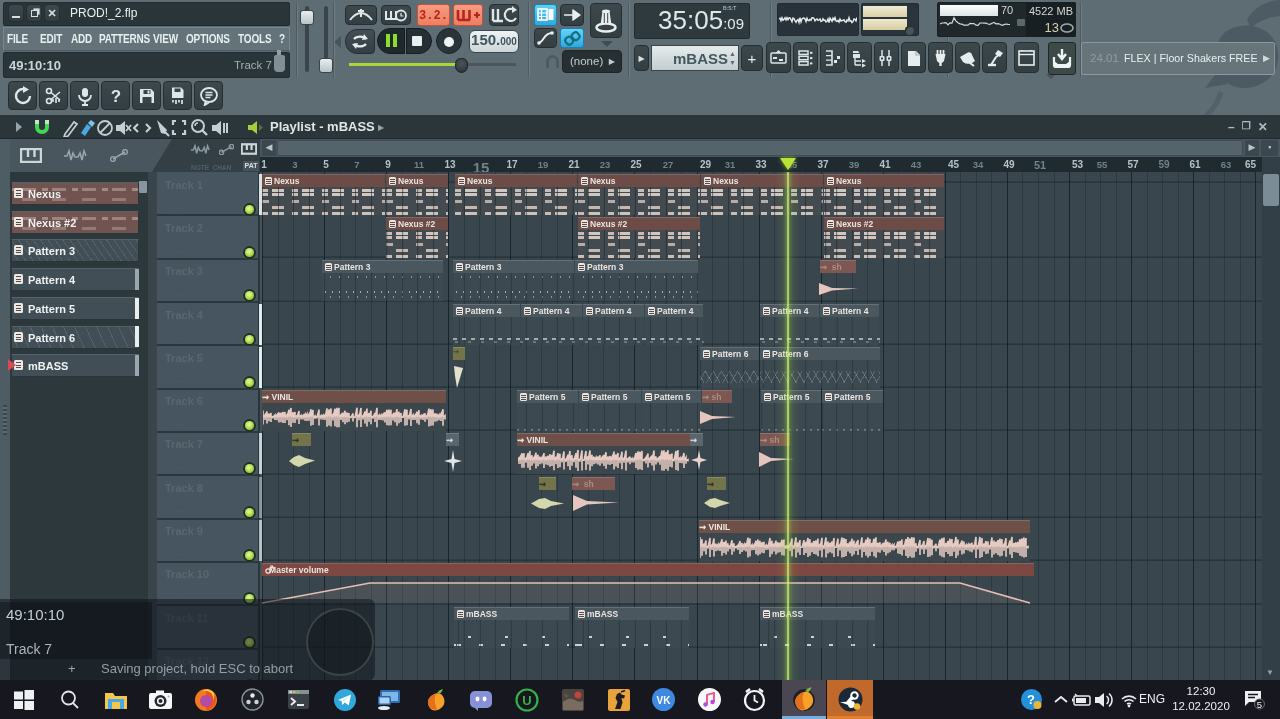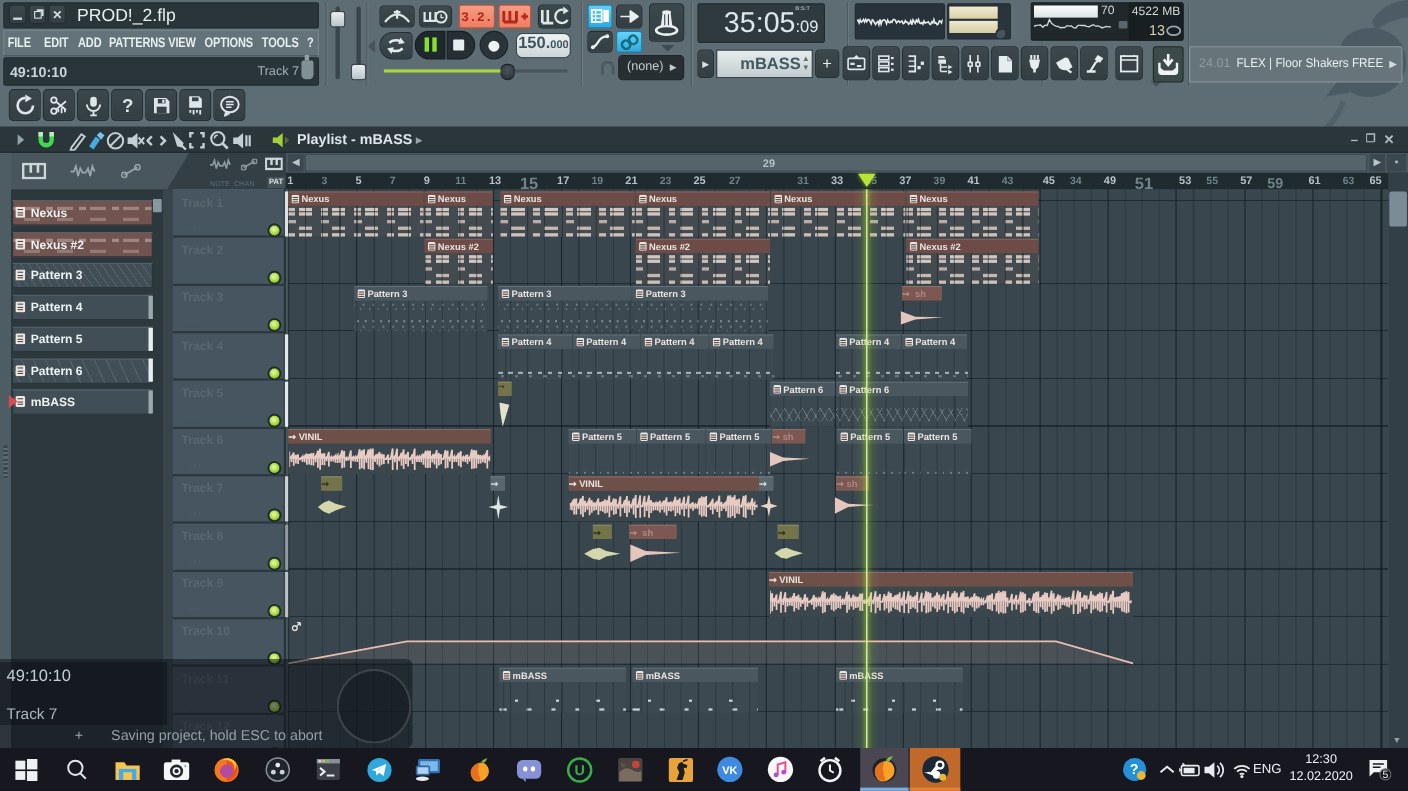--- a/index.html
+++ b/index.html
@@ -33,21 +33,21 @@
 <path d="M36 92 C32 106 22 118 6 126" fill="none" stroke="#526169" stroke-width="5"></path>
     </svg>
     <div class="abs dkpanel" style="left:3px;top:2px;width:287px;height:24px"></div>
     <div class="abs btn" style="left:8px;top:4px;width:16px;height:18px">
       <div style="width:8px;height:2px;background:#d5dfe1;margin-top:7px"></div>
     </div>
     <div class="abs btn" style="left:26px;top:4px;width:16px;height:18px">
       <div style="width:7px;height:7px;border:1.4px solid #d5dfe1;box-shadow:2px -2px 0 -0.4px #d5dfe1"></div>
     </div>
     <div class="abs btn" style="left:44px;top:4px;width:16px;height:18px;font-size:11px;font-weight:bold;color:#d5dfe1">✕</div>
-    <div class="abs" style="left:70px;top:6px;font-size:16px;color:#e8f0f0">PROD!_2.flp</div>
+    <div class="abs" style="left:70px;top:6px;font-size:12px;color:#e8f0f0">PROD!_2.flp</div>
     <div class="abs" style="left:3px;top:27px;width:287px;height:24px;background:#64737a;border:1px solid #79878c;border-bottom-color:#4e5c63"></div>
     <div class="abs menu" style="left:7px;top:32px;transform:scaleX(.8);transform-origin:0 0;font-size:12.5px">FILE</div>
     <div class="abs menu" style="left:40px;top:32px;transform:scaleX(.8);transform-origin:0 0;font-size:12.5px">EDIT</div>
     <div class="abs menu" style="left:71px;top:32px;transform:scaleX(.8);transform-origin:0 0;font-size:12.5px">ADD</div>
     <div class="abs menu" style="left:99px;top:32px;transform:scaleX(.8);transform-origin:0 0;font-size:12.5px">PATTERNS</div>
     <div class="abs menu" style="left:153px;top:32px;transform:scaleX(.8);transform-origin:0 0;font-size:12.5px">VIEW</div>
     <div class="abs menu" style="left:186px;top:32px;transform:scaleX(.8);transform-origin:0 0;font-size:12.5px">OPTIONS</div>
     <div class="abs menu" style="left:238px;top:32px;transform:scaleX(.8);transform-origin:0 0;font-size:12.5px">TOOLS</div>
     <div class="abs menu" style="left:279px;top:32px;transform:scaleX(.8);transform-origin:0 0;font-size:12.5px">?</div>
     <div class="abs dkpanel" style="left:3px;top:52px;width:287px;height:26px"></div>
@@ -407,36 +407,36 @@
     <div class="abs" style="left:376px;top:159px;width:24px;text-align:center;font-size:10px;font-weight:bold;color:#b3c2c7">9</div>
     <div class="abs" style="left:407px;top:159px;width:24px;text-align:center;font-size:9.5px;font-weight:bold;color:#6f838b">11</div>
     <div class="abs" style="left:438px;top:159px;width:24px;text-align:center;font-size:10px;font-weight:bold;color:#b3c2c7">13</div>
     <div class="abs" style="left:469px;top:159px;width:24px;text-align:center;font-size:15px;font-weight:bold;color:#6f838b">15</div>
     <div class="abs" style="left:500px;top:159px;width:24px;text-align:center;font-size:10px;font-weight:bold;color:#b3c2c7">17</div>
     <div class="abs" style="left:531px;top:159px;width:24px;text-align:center;font-size:9.5px;font-weight:bold;color:#6f838b">19</div>
     <div class="abs" style="left:562px;top:159px;width:24px;text-align:center;font-size:10px;font-weight:bold;color:#b3c2c7">21</div>
     <div class="abs" style="left:593px;top:159px;width:24px;text-align:center;font-size:9.5px;font-weight:bold;color:#6f838b">23</div>
     <div class="abs" style="left:624px;top:159px;width:24px;text-align:center;font-size:10px;font-weight:bold;color:#b3c2c7">25</div>
     <div class="abs" style="left:656px;top:159px;width:24px;text-align:center;font-size:9.5px;font-weight:bold;color:#6f838b">27</div>
-    <div class="abs" style="left:687px;top:144px;width:24px;text-align:center;font-size:10px;font-weight:bold;color:#b3c2c7">29</div>
+    <div class="abs" style="left:687px;top:159px;width:24px;text-align:right;font-size:10px;font-weight:bold;color:#b3c2c7">29</div>
     <div class="abs" style="left:718px;top:159px;width:24px;text-align:center;font-size:9.5px;font-weight:bold;color:#6f838b">31</div>
     <div class="abs" style="left:749px;top:159px;width:24px;text-align:center;font-size:10px;font-weight:bold;color:#b3c2c7">33</div>
     <div class="abs" style="left:780px;top:159px;width:24px;text-align:center;font-size:9.5px;font-weight:bold;color:#6f838b">35</div>
     <div class="abs" style="left:811px;top:159px;width:24px;text-align:center;font-size:10px;font-weight:bold;color:#b3c2c7">37</div>
     <div class="abs" style="left:842px;top:159px;width:24px;text-align:center;font-size:9.5px;font-weight:bold;color:#6f838b">39</div>
     <div class="abs" style="left:873px;top:159px;width:24px;text-align:center;font-size:10px;font-weight:bold;color:#b3c2c7">41</div>
     <div class="abs" style="left:904px;top:159px;width:24px;text-align:center;font-size:9.5px;font-weight:bold;color:#6f838b">43</div>
     <div class="abs" style="left:935px;top:159px;width:24px;text-align:right;font-size:10px;font-weight:bold;color:#b3c2c7">45</div>
     <div class="abs" style="left:966px;top:159px;width:24px;text-align:center;font-size:9.5px;font-weight:bold;color:#6f838b">34</div>
     <div class="abs" style="left:997px;top:159px;width:24px;text-align:center;font-size:10px;font-weight:bold;color:#b3c2c7">49</div>
-    <div class="abs" style="left:1028px;top:159px;width:24px;text-align:center;font-size:15px;font-weight:bold;color:#6f838b">51</div>
+    <div class="abs" style="left:1028px;top:159px;width:24px;text-align:center;font-size:11px;font-weight:bold;color:#6f838b">51</div>
     <div class="abs" style="left:1059px;top:159px;width:24px;text-align:right;font-size:10px;font-weight:bold;color:#b3c2c7">53</div>
     <div class="abs" style="left:1090px;top:159px;width:24px;text-align:center;font-size:9.5px;font-weight:bold;color:#6f838b">55</div>
     <div class="abs" style="left:1121px;top:159px;width:24px;text-align:center;font-size:10px;font-weight:bold;color:#b3c2c7">57</div>
-    <div class="abs" style="left:1152px;top:159px;width:24px;font-size:13px;font-weight:bold;color:#6f838b">59</div>
+    <div class="abs" style="left:1152px;top:159px;width:24px;text-align:center;font-size:10px;font-weight:bold;color:#6f838b">59</div>
     <div class="abs" style="left:1183px;top:159px;width:24px;text-align:center;font-size:10px;font-weight:bold;color:#b3c2c7">61</div>
     <div class="abs" style="left:1214px;top:159px;width:24px;text-align:center;font-size:9.5px;font-weight:bold;color:#6f838b">63</div>
     <div class="abs" style="left:1245px;top:159px;width:24px;text-align:left;font-size:10px;font-weight:bold;color:#b3c2c7">65</div>
     <div class="abs" style="left:260px;top:172px;width:1002px;height:508px;background:#39464d;
 background-image:
  repeating-linear-gradient(to bottom, transparent 0 42.30px, rgba(10,22,28,.55) 42.30px 43.30px),
  repeating-linear-gradient(to right, rgba(12,24,30,.6) 0 1px, transparent 1px 62.08px),
  repeating-linear-gradient(to right, rgba(16,30,36,.33) 0 1px, transparent 1px 15.52px);
 background-position:0 42.60px, 2px 0, 2px 0"></div>
     <div class="abs" style="left:157px;top:172px;width:103px;height:508px;background:#475560;border-right:2px solid #2a353b"></div>
@@ -693,20 +693,21 @@
     </svg>
     <div class="cliphdr" style="left:707px;top:477px;width:19px;background:linear-gradient(#74744a,#74744a) ,linear-gradient(rgba(255,255,255,.08),rgba(0,0,0,.08));background-blend-mode:normal;background-color:#74744a;border-top:1px solid rgba(255,255,255,.15)"><span style="color:#32351f">⇝</span></div>
     <svg class="abs" style="left:704px;top:496px" width="26" height="14" viewBox="0 0 26 14">
       <path d="M0 7 L6 3 L11 2 L16 4 L26 7 L16 10 L11 12 L6 11 Z" fill="#d4d6ab"></path>
     </svg>
     <div class="abs" style="left:699px;top:533px;width:331px;height:28px;background:#3b464d"></div>
     <div class="cliphdr" style="left:699px;top:520px;width:331px;background:linear-gradient(#6f5049,#6f5049) ,linear-gradient(rgba(255,255,255,.08),rgba(0,0,0,.08));background-blend-mode:normal;background-color:#6f5049;border-top:1px solid rgba(255,255,255,.15)"><span style="color:#e9e4e0">⇝ VINIL</span></div>
     <svg class="abs" style="left:700px;top:535px" width="329" height="25" viewBox="0 0 329 25">
       <path d="M0 12.5 L0 2.1 L0 22.9 L0 12.5 L2 4.3 L2 20.7 L2 12.5 L4 8.7 L4 16.3 L4 12.5 L6 5.4 L6 19.6 L6 12.5 L8 11.2 L8 13.8 L8 12.5 L10 3.0 L10 22.0 L10 12.5 L12 9.9 L12 15.1 L12 12.5 L14 3.4 L14 21.6 L14 12.5 L16 8.7 L16 16.3 L16 12.5 L18 9.5 L18 15.5 L18 12.5 L20 9.0 L20 16.0 L20 12.5 L22 4.2 L22 20.8 L22 12.5 L24 7.0 L24 18.0 L24 12.5 L26 5.6 L26 19.4 L26 12.5 L28 8.4 L28 16.6 L28 12.5 L30 10.8 L30 14.2 L30 12.5 L32 5.2 L32 19.8 L32 12.5 L34 8.4 L34 16.6 L34 12.5 L36 11.6 L36 13.4 L36 12.5 L38 10.1 L38 14.9 L38 12.5 L40 6.0 L40 19.0 L40 12.5 L42 8.0 L42 17.0 L42 12.5 L44 9.4 L44 15.6 L44 12.5 L46 8.4 L46 16.6 L46 12.5 L48 2.6 L48 22.4 L48 12.5 L50 3.5 L50 21.5 L50 12.5 L52 9.8 L52 15.2 L52 12.5 L54 9.9 L54 15.1 L54 12.5 L56 5.7 L56 19.3 L56 12.5 L58 4.4 L58 20.6 L58 12.5 L60 5.8 L60 19.2 L60 12.5 L62 7.2 L62 17.8 L62 12.5 L64 6.7 L64 18.3 L64 12.5 L66 10.1 L66 14.9 L66 12.5 L68 10.2 L68 14.8 L68 12.5 L70 3.0 L70 22.0 L70 12.5 L72 5.7 L72 19.3 L72 12.5 L74 8.6 L74 16.4 L74 12.5 L76 5.6 L76 19.4 L76 12.5 L78 7.3 L78 17.7 L78 12.5 L80 7.7 L80 17.3 L80 12.5 L82 4.7 L82 20.3 L82 12.5 L84 4.6 L84 20.4 L84 12.5 L86 10.9 L86 14.1 L86 12.5 L88 11.4 L88 13.6 L88 12.5 L90 9.0 L90 16.0 L90 12.5 L92 3.5 L92 21.5 L92 12.5 L94 10.7 L94 14.3 L94 12.5 L96 2.4 L96 22.6 L96 12.5 L98 7.6 L98 17.4 L98 12.5 L100 5.1 L100 19.9 L100 12.5 L102 12.0 L102 13.0 L102 12.5 L104 5.1 L104 19.9 L104 12.5 L106 6.9 L106 18.1 L106 12.5 L108 3.0 L108 22.0 L108 12.5 L110 4.3 L110 20.7 L110 12.5 L112 7.8 L112 17.2 L112 12.5 L114 6.1 L114 18.9 L114 12.5 L116 5.4 L116 19.6 L116 12.5 L118 3.7 L118 21.3 L118 12.5 L120 9.4 L120 15.6 L120 12.5 L122 2.8 L122 22.2 L122 12.5 L124 10.8 L124 14.2 L124 12.5 L126 2.5 L126 22.5 L126 12.5 L128 6.4 L128 18.6 L128 12.5 L130 7.7 L130 17.3 L130 12.5 L132 6.6 L132 18.4 L132 12.5 L134 3.1 L134 21.9 L134 12.5 L136 12.0 L136 13.0 L136 12.5 L138 3.8 L138 21.2 L138 12.5 L140 9.6 L140 15.4 L140 12.5 L142 2.5 L142 22.5 L142 12.5 L144 3.1 L144 21.9 L144 12.5 L146 4.1 L146 20.9 L146 12.5 L148 8.4 L148 16.6 L148 12.5 L150 6.8 L150 18.2 L150 12.5 L152 3.7 L152 21.3 L152 12.5 L154 5.6 L154 19.4 L154 12.5 L156 8.9 L156 16.1 L156 12.5 L158 4.9 L158 20.1 L158 12.5 L160 10.4 L160 14.6 L160 12.5 L162 2.4 L162 22.6 L162 12.5 L164 8.1 L164 16.9 L164 12.5 L166 4.6 L166 20.4 L166 12.5 L168 2.5 L168 22.5 L168 12.5 L170 3.9 L170 21.1 L170 12.5 L172 8.2 L172 16.8 L172 12.5 L174 3.7 L174 21.3 L174 12.5 L176 2.3 L176 22.7 L176 12.5 L178 7.8 L178 17.2 L178 12.5 L180 7.3 L180 17.7 L180 12.5 L182 9.7 L182 15.3 L182 12.5 L184 7.9 L184 17.1 L184 12.5 L186 4.4 L186 20.6 L186 12.5 L188 6.8 L188 18.2 L188 12.5 L190 7.8 L190 17.2 L190 12.5 L192 9.8 L192 15.2 L192 12.5 L194 9.7 L194 15.3 L194 12.5 L196 11.4 L196 13.6 L196 12.5 L198 6.4 L198 18.6 L198 12.5 L200 6.0 L200 19.0 L200 12.5 L202 4.5 L202 20.5 L202 12.5 L204 10.3 L204 14.7 L204 12.5 L206 4.1 L206 20.9 L206 12.5 L208 2.1 L208 22.9 L208 12.5 L210 3.4 L210 21.6 L210 12.5 L212 2.2 L212 22.8 L212 12.5 L214 2.4 L214 22.6 L214 12.5 L216 8.3 L216 16.7 L216 12.5 L218 11.5 L218 13.5 L218 12.5 L220 4.9 L220 20.1 L220 12.5 L222 10.4 L222 14.6 L222 12.5 L224 5.9 L224 19.1 L224 12.5 L226 10.5 L226 14.5 L226 12.5 L228 3.0 L228 22.0 L228 12.5 L230 3.5 L230 21.5 L230 12.5 L232 4.8 L232 20.2 L232 12.5 L234 11.4 L234 13.6 L234 12.5 L236 8.8 L236 16.2 L236 12.5 L238 11.6 L238 13.4 L238 12.5 L240 4.6 L240 20.4 L240 12.5 L242 3.2 L242 21.8 L242 12.5 L244 2.6 L244 22.4 L244 12.5 L246 8.0 L246 17.0 L246 12.5 L248 5.9 L248 19.1 L248 12.5 L250 3.7 L250 21.3 L250 12.5 L252 4.1 L252 20.9 L252 12.5 L254 8.3 L254 16.7 L254 12.5 L256 2.0 L256 23.0 L256 12.5 L258 4.4 L258 20.6 L258 12.5 L260 9.6 L260 15.4 L260 12.5 L262 5.4 L262 19.6 L262 12.5 L264 6.5 L264 18.5 L264 12.5 L266 9.9 L266 15.1 L266 12.5 L268 9.6 L268 15.4 L268 12.5 L270 8.5 L270 16.5 L270 12.5 L272 7.7 L272 17.3 L272 12.5 L274 10.2 L274 14.8 L274 12.5 L276 1.9 L276 23.1 L276 12.5 L278 10.5 L278 14.5 L278 12.5 L280 1.9 L280 23.1 L280 12.5 L282 3.1 L282 21.9 L282 12.5 L284 8.5 L284 16.5 L284 12.5 L286 6.0 L286 19.0 L286 12.5 L288 6.5 L288 18.5 L288 12.5 L290 10.4 L290 14.6 L290 12.5 L292 2.5 L292 22.5 L292 12.5 L294 5.6 L294 19.4 L294 12.5 L296 6.8 L296 18.2 L296 12.5 L298 5.1 L298 19.9 L298 12.5 L300 3.6 L300 21.4 L300 12.5 L302 4.3 L302 20.7 L302 12.5 L304 9.3 L304 15.7 L304 12.5 L306 3.2 L306 21.8 L306 12.5 L308 11.6 L308 13.4 L308 12.5 L310 5.4 L310 19.6 L310 12.5 L312 2.0 L312 23.0 L312 12.5 L314 8.0 L314 17.0 L314 12.5 L316 7.4 L316 17.6 L316 12.5 L318 7.0 L318 18.0 L318 12.5 L320 4.2 L320 20.8 L320 12.5 L322 3.4 L322 21.6 L322 12.5 L324 2.4 L324 22.6 L324 12.5 L326 3.1 L326 21.9 L326 12.5 L328 11.6 L328 13.4 L328 12.5" stroke="#e7cbc3" stroke-width="1.6" fill="none"></path>
     </svg>
+    <div class="cliphdr" style="left:262px;top:563px;width:772px;background:linear-gradient(#7d4742,#7d4742) ,linear-gradient(rgba(255,255,255,.08),rgba(0,0,0,.08));background-blend-mode:normal;background-color:#7d4742;border-top:1px solid rgba(255,255,255,.15)"><span style="color:#e9e4e0">&nbsp;&nbsp;&nbsp;Master volume</span></div>
     <svg class="abs" style="left:265px;top:565px" width="9" height="9" viewBox="0 0 9 9">
       <circle cx="3" cy="6" r="2.2" fill="none" stroke="#e9e0de" stroke-width="1.3"></circle>
       <path d="M5 4 L8 1 M8 1 v3 M8 1 h-3" stroke="#e9e0de" stroke-width="1.1" fill="none"></path>
     </svg>
     <svg class="abs" style="left:262px;top:576px" width="772" height="29" viewBox="0 0 772 29">
 <path d="M0 27 L108 7 L698 7 L768 27" fill="rgba(230,200,190,0.10)" stroke="none"></path>
 <path d="M0 27 L108 7 L698 7 L768 27" fill="none" stroke="#e9beb2" stroke-width="1.6"></path>
     </svg>
     <div class="abs" style="left:454px;top:620px;width:115px;height:28px;background-color:#3d4950;background-image:repeating-linear-gradient(90deg,#c9d3d6 0 4px,transparent 4px 22px),repeating-linear-gradient(90deg,transparent 0 14px,#c9d3d6 14px 17px,transparent 17px 37px);background-size:100% 2px,100% 2px;background-position:3px 24px,0 16px;background-repeat:repeat-x;"></div>
     <div class="abs" style="left:454px;top:620px;width:115px;height:28px;background-image:repeating-linear-gradient(90deg,rgba(20,32,38,.4) 0 1px,transparent 1px 15.52px);background-position:9.8px 0"></div>

